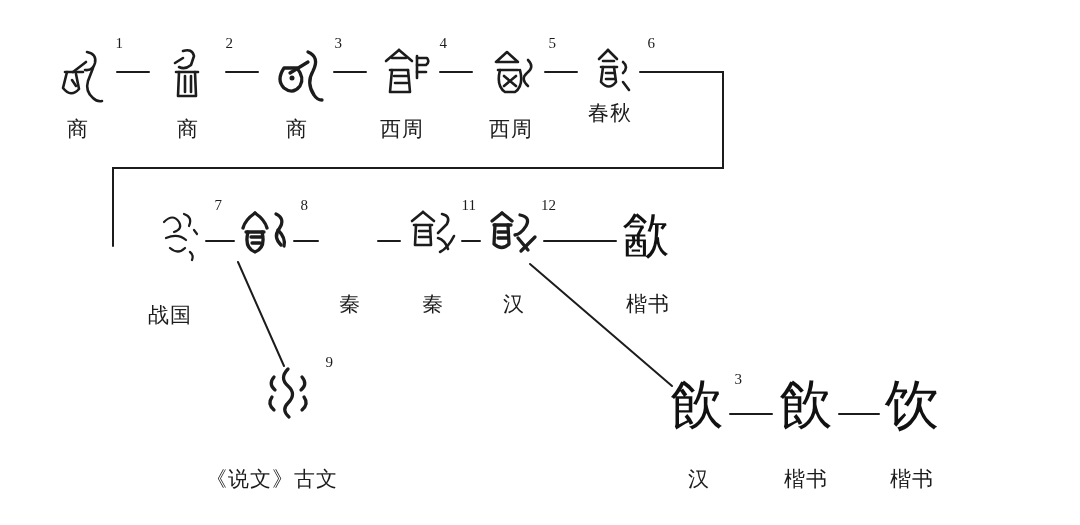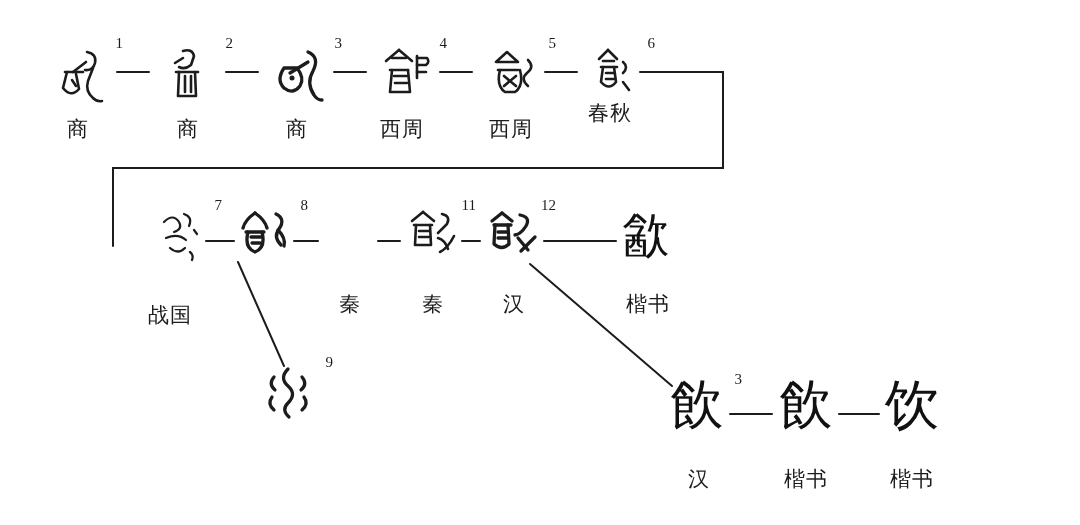--- a/index.html
+++ b/index.html
@@ -217,20 +217,21 @@
   <div class="glyph-item" style="left:288px; top:365px;">
     <svg class="glyph-svg bold" viewBox="0 0 58 62">
       <path d="M29 4 q-9 9 0 17 q9 8 0 17 q-7 7 1 14"></path>
       <path d="M15 12 q-6 7 1 13"></path>
       <path d="M13 32 q-5 7 2 13"></path>
       <path d="M43 12 q6 7 -1 13"></path>
       <path d="M45 32 q5 7 -2 13"></path>
     </svg>
     <span class="glyph-num">9</span>
   </div>
+  <span class="period-label" style="left:272px; top:468px;">《说文》古文</span>
 
   <div class="char-item" style="left:697px; top:378px; font-size:54px;">
     <span>飲</span>
     <span class="glyph-num">3</span>
   </div>
   <div class="char-item" style="left:806px; top:378px; font-size:54px;">
     <span>飲</span>
   </div>
   <div class="char-item" style="left:912px; top:378px; font-size:54px;">
     <span>饮</span>

